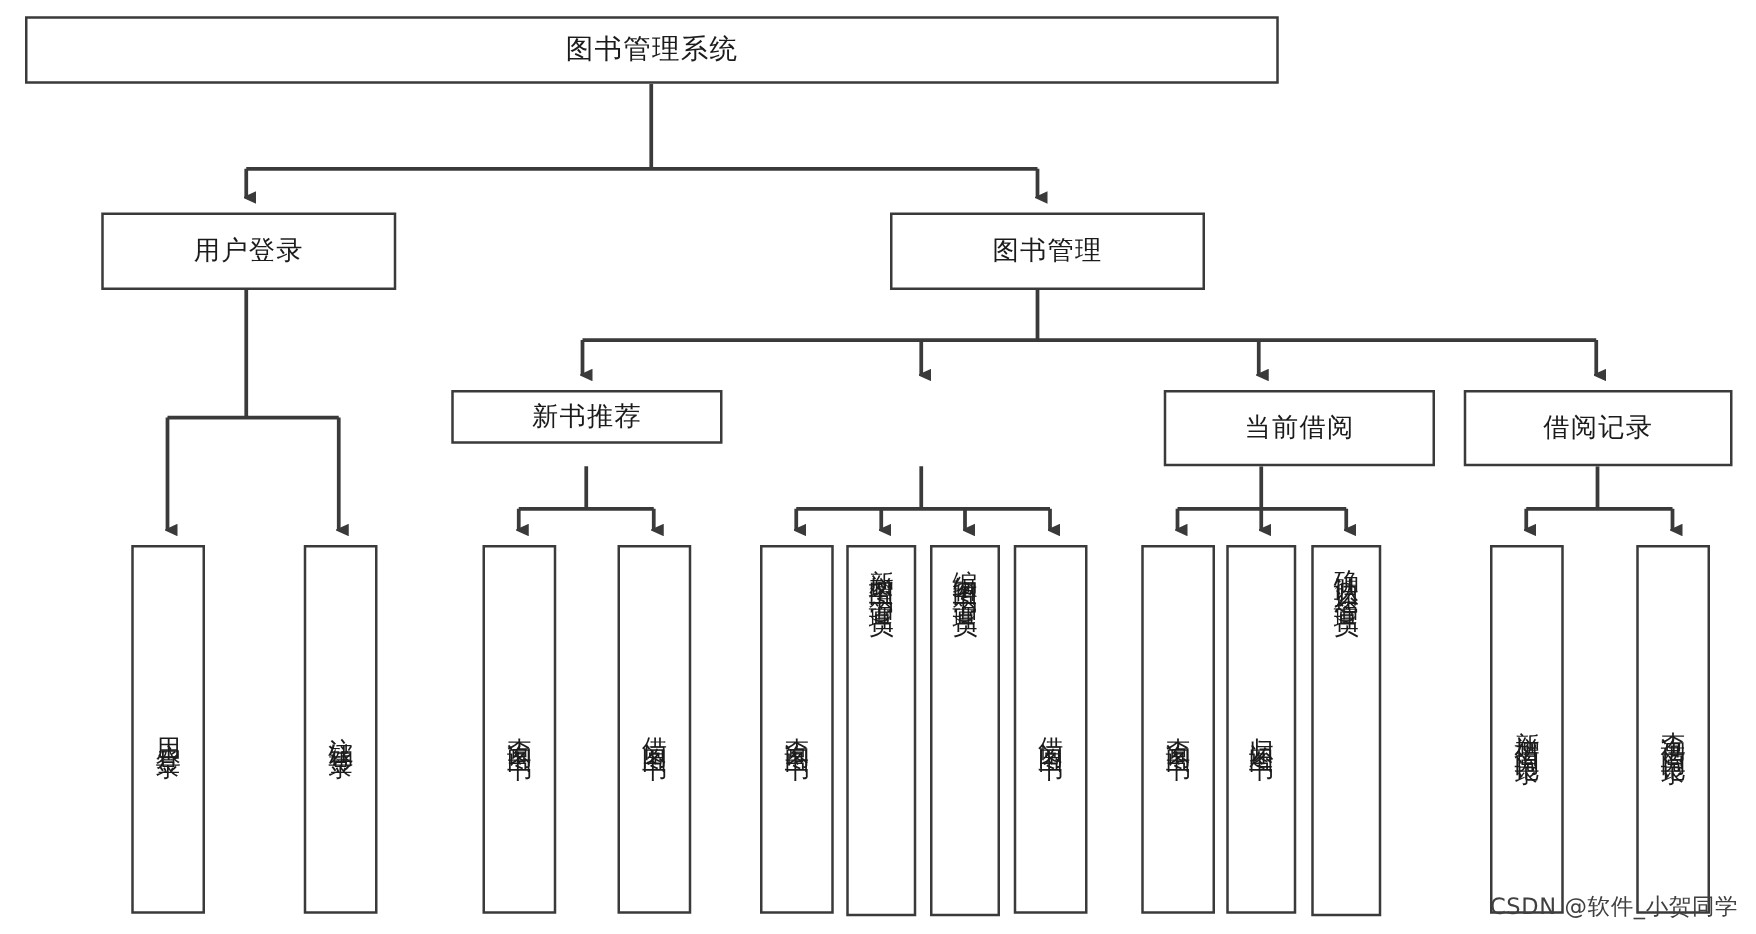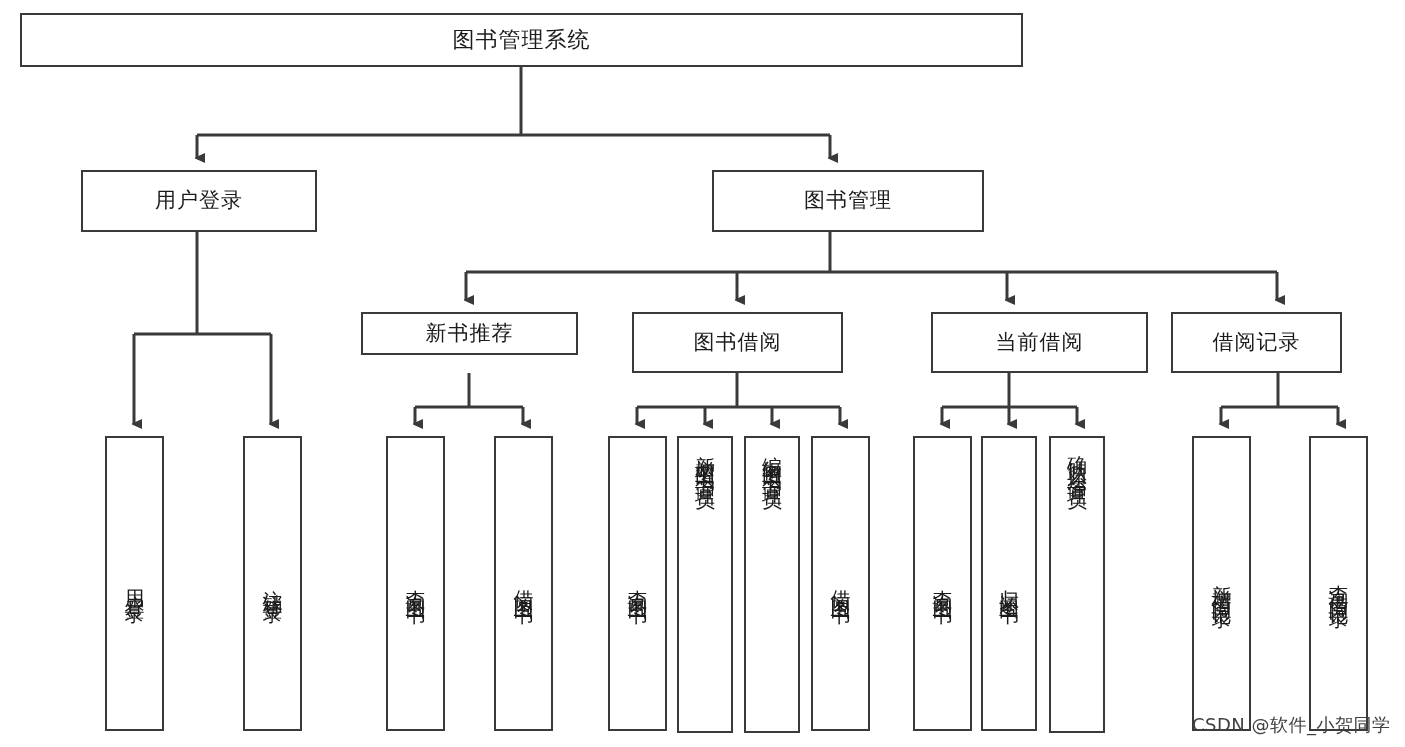--- a/index.html
+++ b/index.html
@@ -131,34 +131,31 @@
     </g>
   </svg>
 
   <div class="node horiz root" style="left:20px; top:13px; width:1003px; height:54px;">
     <span>图书管理系统</span>
   </div>
 
   <div class="node horiz" style="left:81px; top:170px; width:236px; height:62px;">
     <span>用户登录</span>
   </div>
-  <div class="node horiz" style="left:712px; top:170px; width:272px; height:62px;">
+  <div class="node horiz" style="left:712px; top:170px; width:252px; height:62px;">
     <span>图书管理</span>
   </div>
 
   <div class="node horiz" style="left:361px; top:312px; width:217px; height:43px;">
     <span>新书推荐</span>
   </div>
-  <div class="node horiz" style="left:632px; top:312px; width:211px; height:61px;">
-    <span>图书借阅</span>
-  </div>
   <div class="node horiz" style="left:931px; top:312px; width:217px; height:61px;">
     <span>当前借阅</span>
   </div>
-  <div class="node horiz" style="left:1171px; top:312px; width:171px; height:61px;text-align:center;">
+  <div class="node horiz" style="left:1171px; top:312px; width:215px; height:61px;text-align:center;">
     <span>借阅记录</span>
   </div>
 
   <div class="node leaf" style="left:105px; top:436px; width:59px; height:295px;">
     <span class="leaf-inner">
         <span class="vlabel">用户登录</span>
       </span>
   </div>
   <div class="node leaf" style="left:243px; top:436px; width:59px; height:295px;">
     <span class="leaf-inner">

